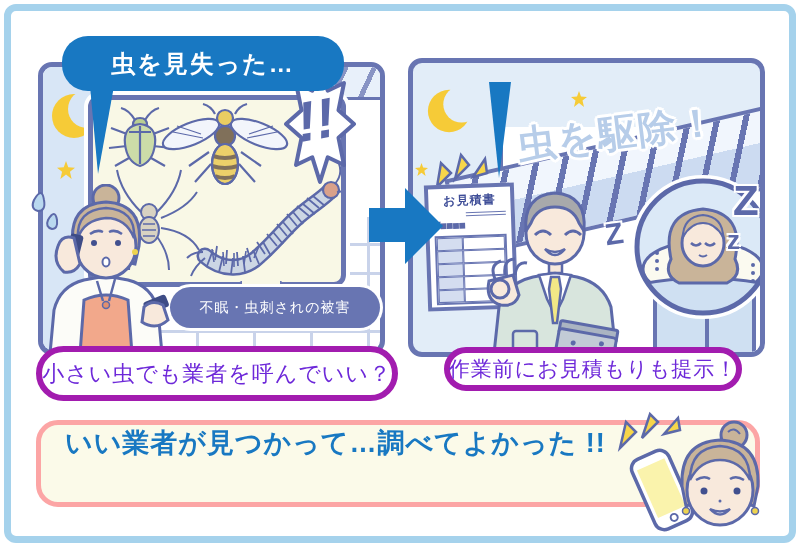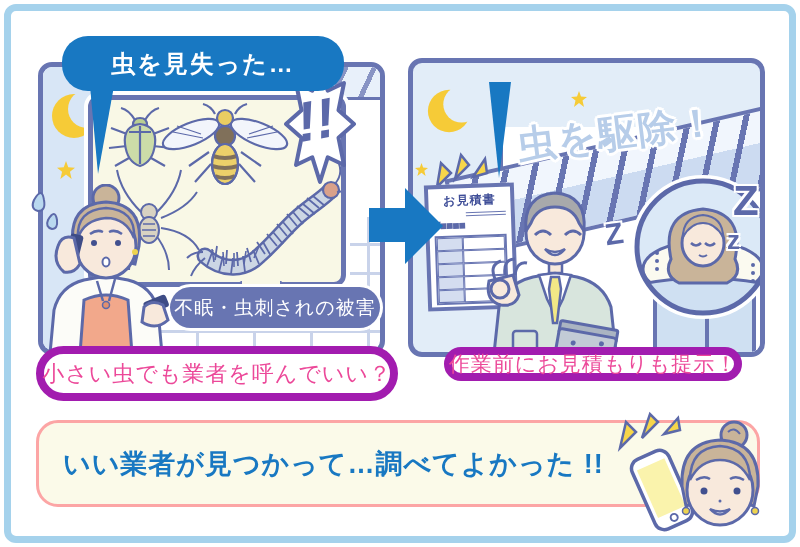--- a/index.html
+++ b/index.html
@@ -54,36 +54,36 @@
         box-shadow:0 8px 0 #5c69a9,0 16px 0 #5c69a9;}
 
   
   .bubble{position:absolute;background:#1878c2;border-radius:26px;color:#fff;font-weight:bold;
           display:flex;align-items:center;justify-content:center;z-index:30;white-space:nowrap;}
   .bubble1{left:62px;top:36px;width:282px;height:55px;font-size:24px;letter-spacing:2px;}
   .bubble2{left:413px;top:36px;width:354px;height:50px;font-size:23px;letter-spacing:1px;}
   .tail{position:absolute;z-index:29;}
 
   .badge{position:absolute;left:170px;top:287px;width:210px;height:41px;background:#6875b2;border-radius:21px;
-         color:#fff;font-size:19px;display:flex;align-items:center;justify-content:center;z-index:24;
+         color:#fff;font-size:14px;display:flex;align-items:center;justify-content:center;z-index:24;
          box-shadow:0 0 0 3px #fff;letter-spacing:1px;white-space:nowrap;}
-  .pill{position:absolute;background:#fff;border:8px solid #a21caf;border-radius:28px;color:#ec4899;
+  .pill{position:absolute;background:#fff;border:6px solid #a21caf;border-radius:28px;color:#6d28d9;
         display:flex;align-items:center;justify-content:center;z-index:27;box-sizing:border-box;white-space:nowrap;}
   .pill-left{left:36px;top:346px;width:362px;height:55px;font-size:22px;letter-spacing:1px;}
-  .pill-right{left:444px;top:347px;width:298px;height:34px;font-size:21px;letter-spacing:1px;}
+  .pill-right{left:444px;top:347px;width:298px;height:44px;font-size:21px;letter-spacing:1px;}
 
   .burst{position:absolute;left:283px;top:64px;width:76px;height:126px;z-index:28;}
   .burst-text{position:absolute;left:14px;top:28px;font-size:56px;font-weight:800;font-style:italic;
               color:#5c69a9;transform:rotate(-10deg);line-height:1;}
 
   .arrow{position:absolute;left:369px;top:186px;width:76px;height:80px;z-index:20;}
 
   
-  .banner{position:absolute;left:36px;top:420px;width:724px;height:87px;background:#fbfae9;border:3px solid #fca5a5;
-          border-radius:22px;box-sizing:border-box;display:flex;align-items:center;padding-left:24px;z-index:41;}
+  .banner{position:absolute;left:36px;top:420px;width:724px;height:87px;background:#fbfae9;border:5px solid #fca5a5;
+          border-radius:22px;box-sizing:border-box;display:flex;align-items:flex-start;padding-left:24px;z-index:41;}
   .banner-text{font-size:27px;font-weight:800;color:#1878c2;letter-spacing:1px;white-space:nowrap;}
   .phone-wrap{position:absolute;left:606px;top:408px;width:108px;height:128px;z-index:45;}
   .woman2-wrap{position:absolute;left:660px;top:420px;width:110px;height:115px;z-index:46;}
 
   .abs{position:absolute;}
   svg{display:block;}
 </style>
 </head>
 <body>
 

